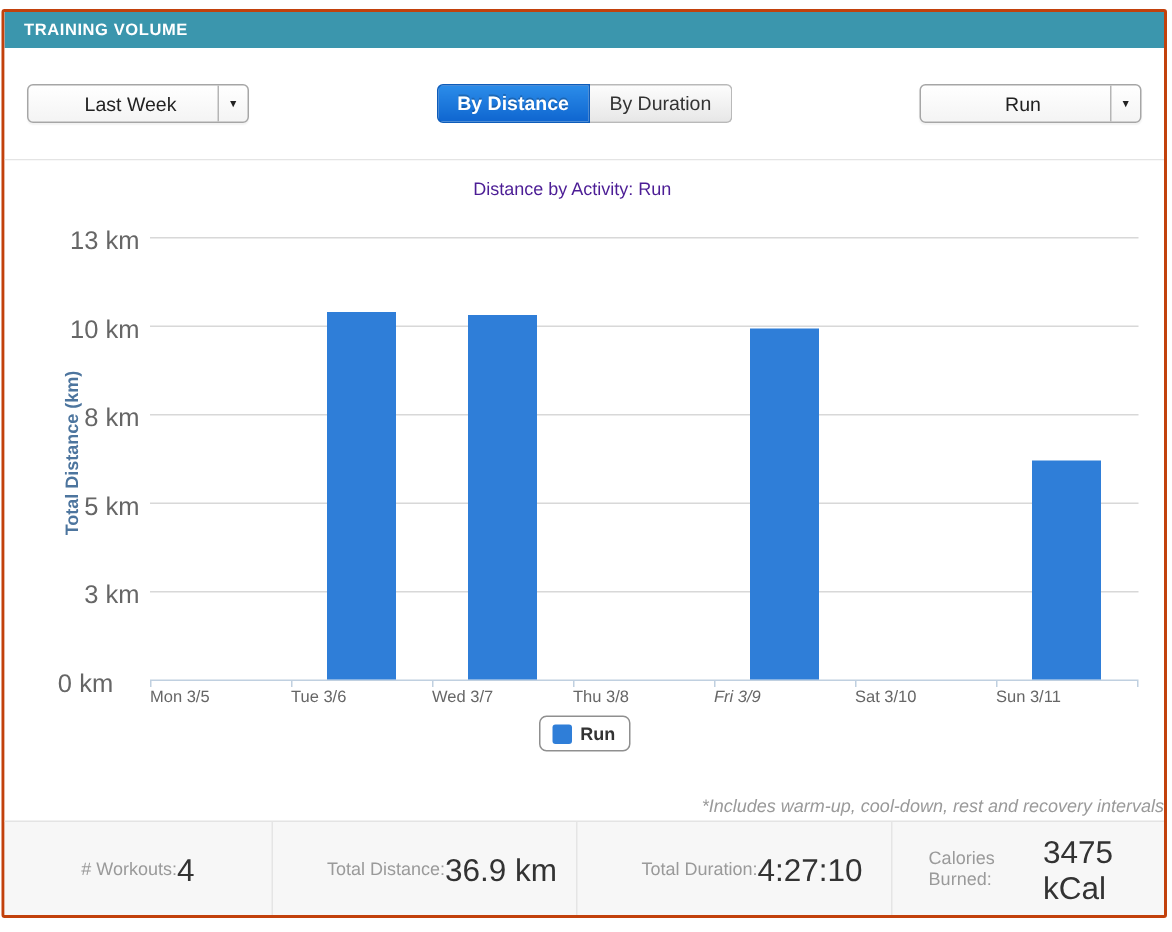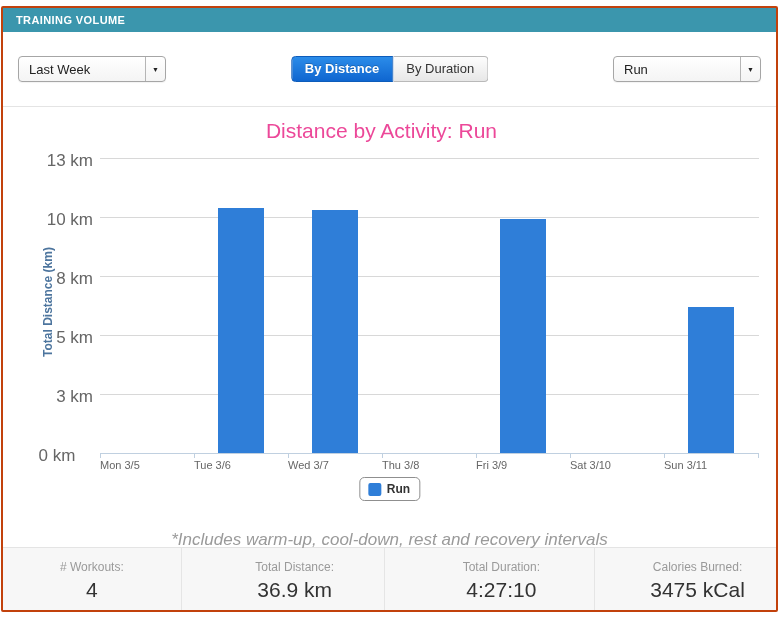--- a/index.html
+++ b/index.html
@@ -8,51 +8,51 @@
           border:2px solid #c2410c;border-radius:2px;background:#fff;overflow:hidden;}
   
   .hdr{height:24px;background:#3b96ad;color:#fff;font-size:11px;font-weight:bold;
        letter-spacing:.4px;line-height:24px;padding-left:13px;}
   
   .toolbar{position:relative;height:74px;border-bottom:1px solid #e4e4e4;display:flex;
            align-items:center;justify-content:space-between;padding:0 15px;background:#fff;}
   .sel{width:148px;height:26px;box-sizing:border-box;border:1px solid #a6a6a6;border-radius:4px;
        background:linear-gradient(#ffffff,#f4f4f4);display:flex;align-items:center;
        font-size:13px;color:#222;box-shadow:0 1px 1px rgba(0,0,0,.05);cursor:pointer;}
-  .sel .val{flex:1;padding-left:10px;white-space:nowrap;overflow:hidden;}
+  .sel .val{flex:1;padding-left:10px;white-space:nowrap;overflow:hidden;text-align:center;}
   .sel .arrowbox{width:19px;align-self:stretch;border-left:1px solid #b5b5b5;display:flex;
                  align-items:center;justify-content:center;font-size:7px;color:#222;}
   .toggle{position:absolute;left:50%;top:50%;transform:translate(-50%,-50%);display:flex;}
   .tbtn{height:26px;line-height:24px;padding:0 13px;font-size:13px;box-sizing:border-box;cursor:pointer;white-space:nowrap;}
   .tbtn.active{background:linear-gradient(#2b8ce9,#0f66d0);color:#fff;font-weight:bold;
                border:1px solid #0d5cba;border-radius:4px 0 0 4px;text-shadow:0 -1px 0 rgba(0,0,0,.2);}
   .tbtn.inactive{background:linear-gradient(#fdfdfd,#e7e7e7);color:#333;border:1px solid #b9b9b9;
                  border-left:none;border-radius:0 4px 4px 0;}
   
   .chart{position:relative;height:440px;border-bottom:1px solid #e4e4e4;background:#fff;}
   .chart-title{position:absolute;top:12px;left:40px;right:56px;text-align:center;
-               font-size:21px;color:#ec4899;}
+               font-size:12px;color:#4c1d95;}
   .ylab{position:absolute;left:-35px;top:188px;width:160px;text-align:center;
         transform:rotate(-90deg);font-size:12px;font-weight:bold;color:#4d759e;}
   .gridline{position:absolute;left:97px;width:659px;height:1px;background:#d8d8d8;}
   .gridline.zero{background:#c0d0e0;}
   .ytick{position:absolute;left:18px;width:72px;text-align:right;font-size:17px;color:#666;}
   .xtickmark{position:absolute;width:1px;height:4px;background:#c0d0e0;}
   .bar{position:absolute;background:#2f7ed8;}
   .xlabel{position:absolute;width:94px;font-size:11px;color:#666;}
   .legend{position:absolute;top:370px;left:50%;transform:translateX(-50%);
           border:1px solid #8f8f8f;border-radius:5px;padding:4px 9px 4px 8px;display:flex;
           align-items:center;background:#fff;}
   .swatch{width:13px;height:13px;border-radius:2px;background:#2f7ed8;margin-right:6px;}
   .legend-label{font-size:12px;font-weight:bold;color:#333;}
-  .footnote{position:absolute;top:423px;left:0;right:0;text-align:center;font-style:italic;
-            font-size:17px;color:#9a9a9a;}
+  .footnote{position:absolute;top:423px;left:0;right:0;text-align:right;font-style:italic;
+            font-size:12px;color:#9a9a9a;}
   
   .footer{height:66px;background:#f7f7f7;display:flex;align-items:stretch;}
-  .fcell{display:flex;flex-direction:column;align-items:center;justify-content:center;}
+  .fcell{display:flex;flex-direction:row;align-items:center;justify-content:center;}
   .fcell + .fcell{border-left:1px solid #e5e5e5;padding-left:24px;}
   .fcell:nth-child(1){flex:0 0 23%;}
   .fcell:nth-child(2){flex:0 0 23%;}
   .fcell:nth-child(3){flex:0 0 24%;}
   .fcell:nth-child(4){flex:1;}
   .flabel{font-size:12px;color:#9a9a9a;margin-bottom:4px;}
   .fvalue{font-size:21px;color:#333;}
 </style>
 </head>
 <body>
@@ -103,21 +103,21 @@
         <div class="xtickmark" style="left: 661px; top: 347px;"></div>
         <div class="xtickmark" style="left: 755px; top: 347px;"></div>
         <div class="bar" style="left: 215px; top: 101px; width: 46px; height: 245px; background: rgb(47, 126, 216);"></div>
         <div class="bar" style="left: 309px; top: 103px; width: 46px; height: 243px; background: rgb(47, 126, 216);"></div>
         <div class="bar" style="left: 497px; top: 112px; width: 46px; height: 234px; background: rgb(47, 126, 216);"></div>
         <div class="bar" style="left: 685px; top: 200px; width: 46px; height: 146px; background: rgb(47, 126, 216);"></div>
         <div class="xlabel" style="left: 97px; top: 352px;">Mon 3/5</div>
         <div class="xlabel" style="left: 191px; top: 352px;">Tue 3/6</div>
         <div class="xlabel" style="left: 285px; top: 352px;">Wed 3/7</div>
         <div class="xlabel" style="left: 379px; top: 352px;">Thu 3/8</div>
-        <div class="xlabel" style="left: 473px; top: 352px;">Fri 3/9</div>
+        <div class="xlabel" style="left: 473px; top: 352px; font-style: italic;">Fri 3/9</div>
         <div class="xlabel" style="left: 567px; top: 352px;">Sat 3/10</div>
         <div class="xlabel" style="left: 661px; top: 352px;">Sun 3/11</div>
       </div>
     <div class="legend">
       <span class="swatch" style="background: rgb(47, 126, 216);"></span>
       <span class="legend-label">Run</span>
     </div>
     <div class="footnote">*Includes warm-up, cool-down, rest and recovery intervals</div>
   </div>
 

